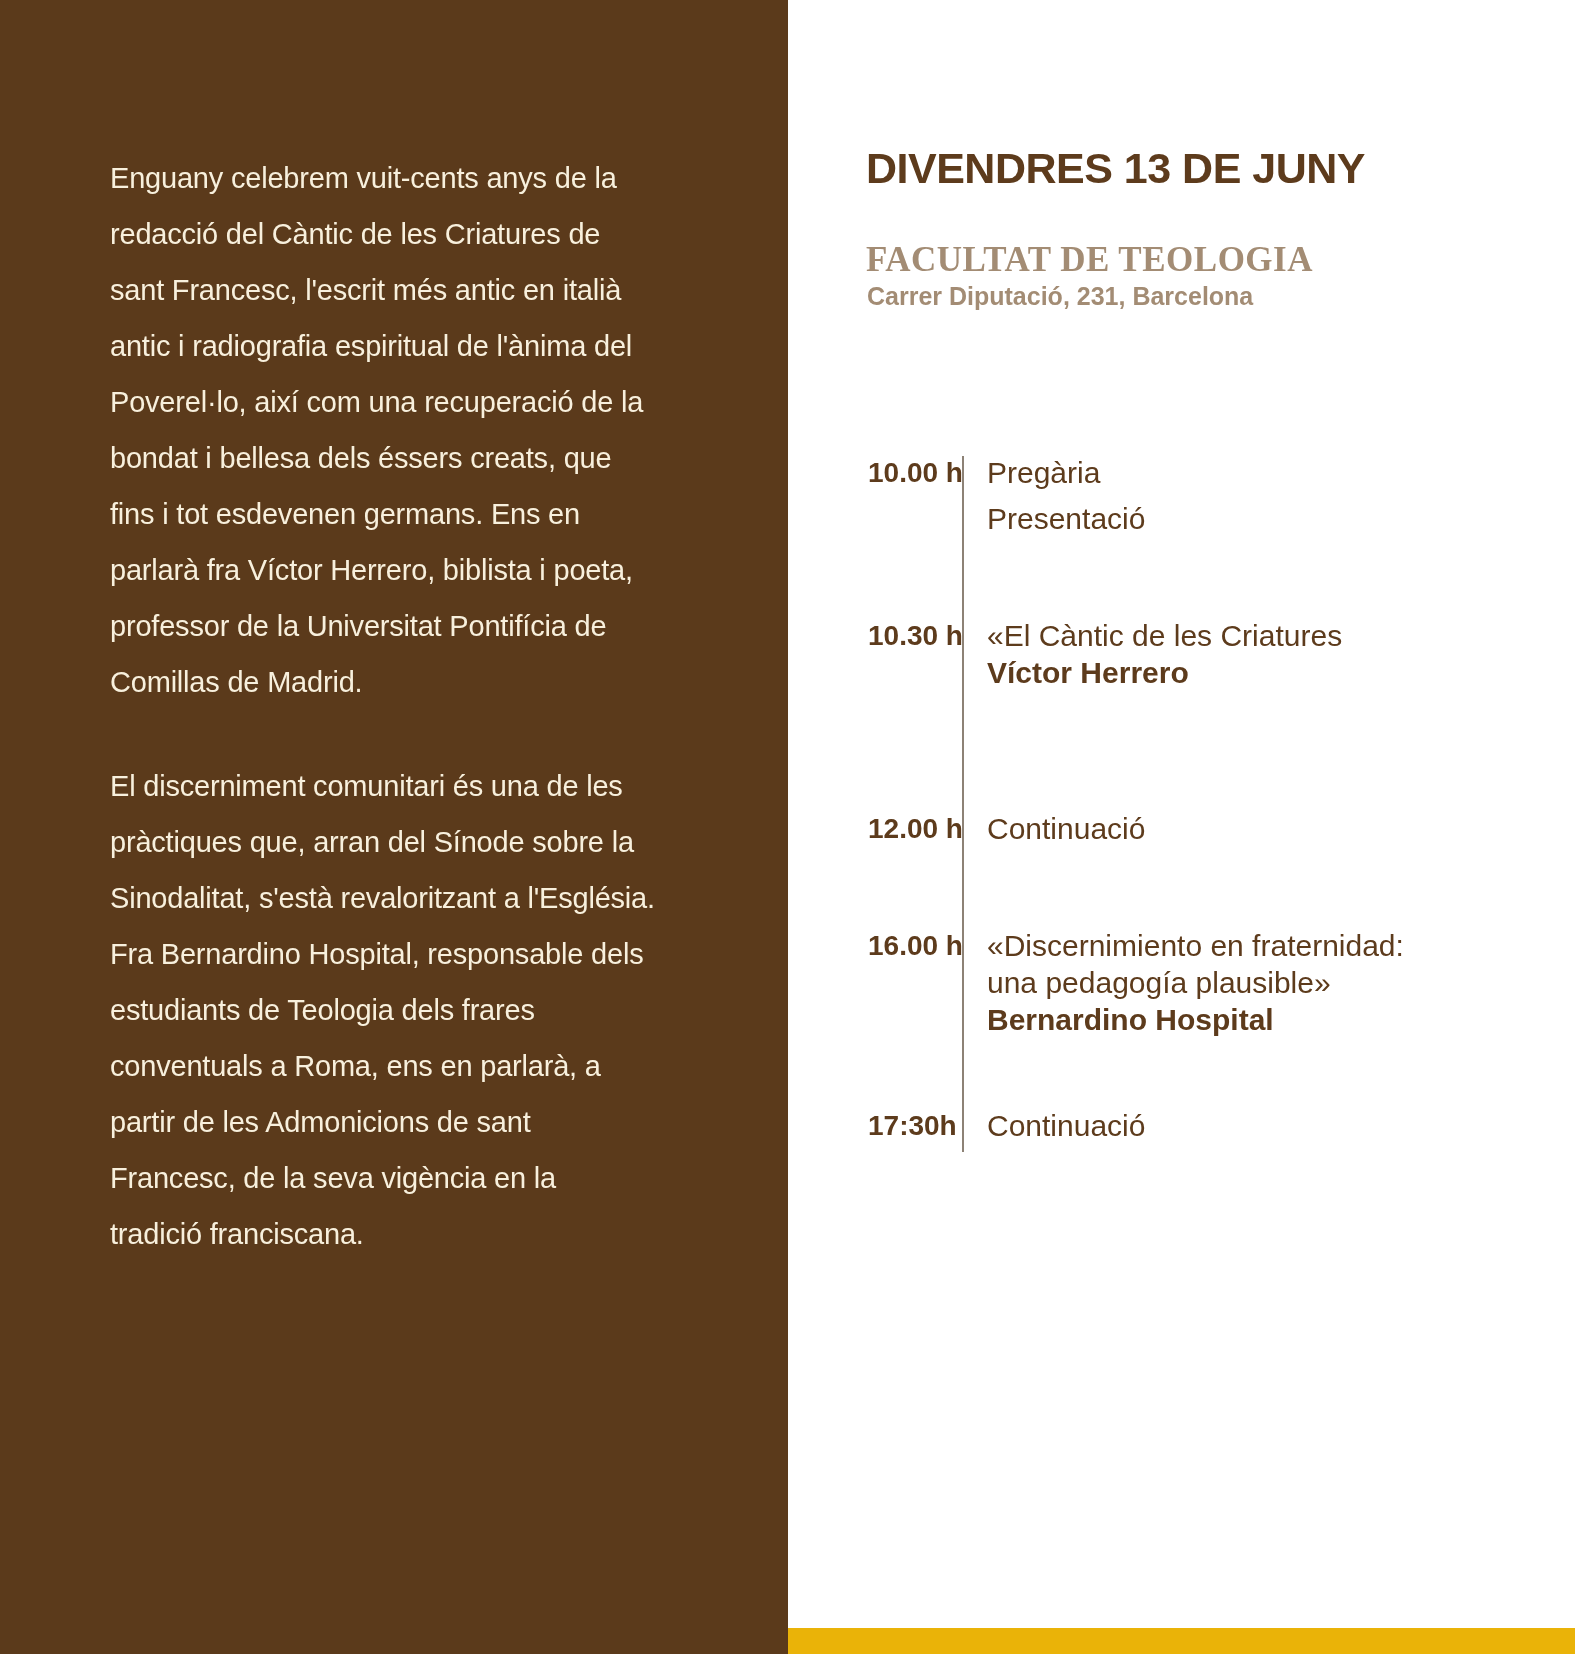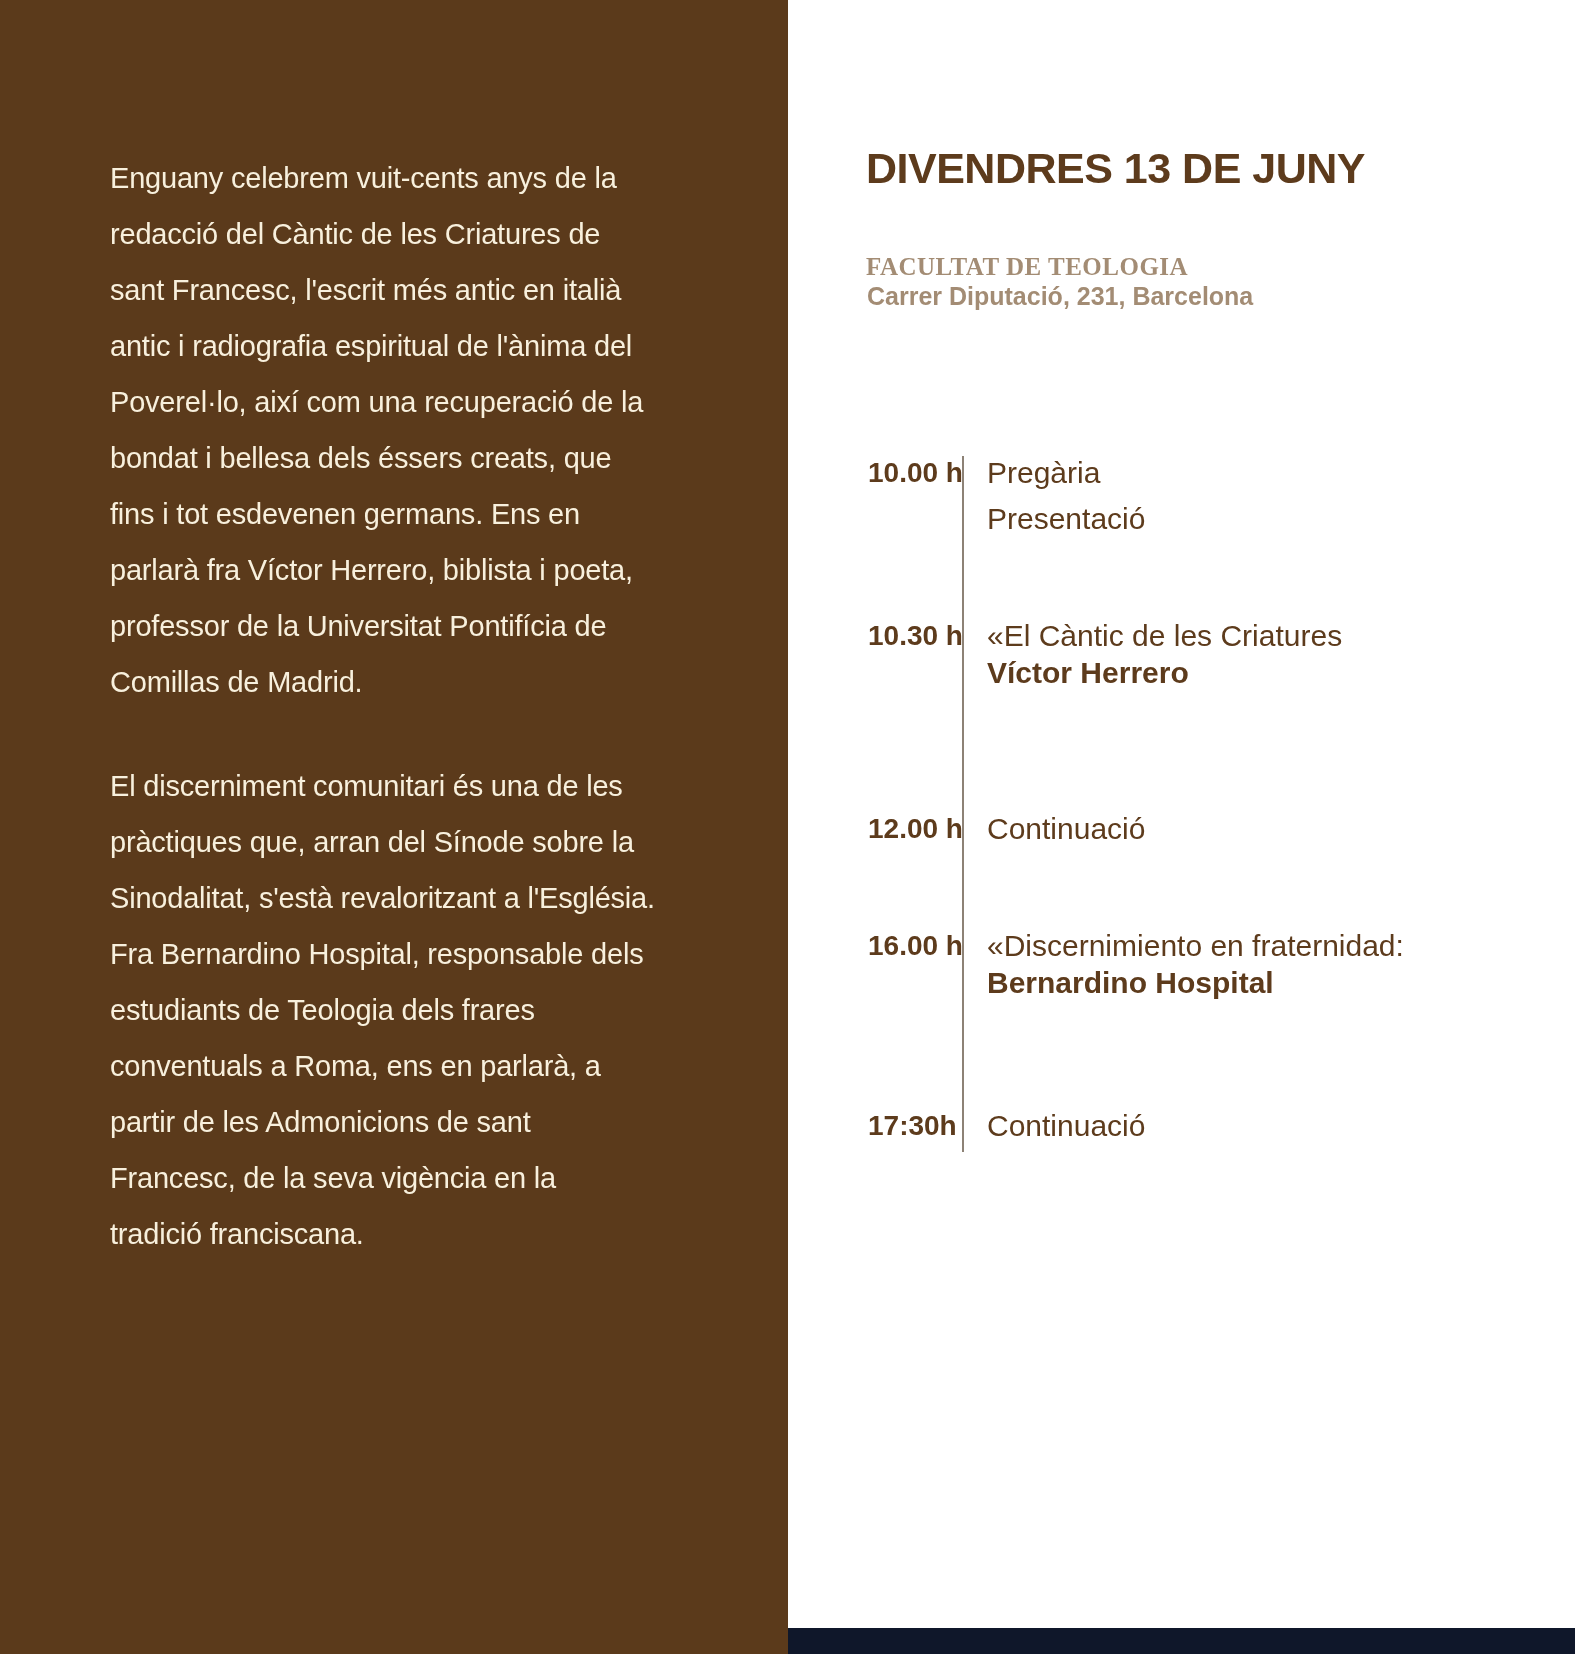--- a/index.html
+++ b/index.html
@@ -7,21 +7,21 @@
   body {
     width: 1575px;
     height: 1654px;
     position: relative;
     font-family: "Liberation Sans", sans-serif;
     overflow: hidden;
   }
   .page {
     position: absolute;
     inset: 0;
-    background: #0f172a;
+    background: #eab308;
   }
 
   
   .left-panel {
     position: absolute;
     left: 0; top: 0;
     width: 788px; height: 1654px;
     background: #5b3a1b;
     color: #f8f0dd;
   }
@@ -52,26 +52,25 @@
     font-size: 43px;
     font-weight: 700;
     letter-spacing: -0.5px;
     color: #5d3b1c;
     white-space: nowrap;
   }
   .venue-name {
     position: absolute;
     left: 78px; top: 240px;
     font-family: "Liberation Serif", serif;
-    font-size: 25px;
+    font-size: 35px;
     font-weight: 700;
     letter-spacing: 0.5px;
     color: #a38c74;
     white-space: nowrap;
-    margin-top: 13px;
   }
   .venue-address {
     position: absolute;
     left: 79px; top: 282px;
     font-size: 25px;
     font-weight: 700;
     color: #a38c74;
     white-space: nowrap;
     text-align: center;
   }
@@ -172,20 +171,21 @@
         <span class="time">12.00 h</span>
         <div class="content">
           <div class="event-line">Continuació</div>
         </div>
       </div>
 
       <div class="schedule-row row-3">
         <span class="time">16.00 h</span>
         <div class="content">
           <div class="event-line">«Discernimiento en fraternidad:</div>
+          <div class="event-line">una pedagogía plausible»</div>
           <div class="speaker">Bernardino Hospital</div>
         </div>
       </div>
 
       <div class="schedule-row row-4">
         <span class="time">17:30h</span>
         <div class="content">
           <div class="event-line">Continuació</div>
         </div>
       </div>

